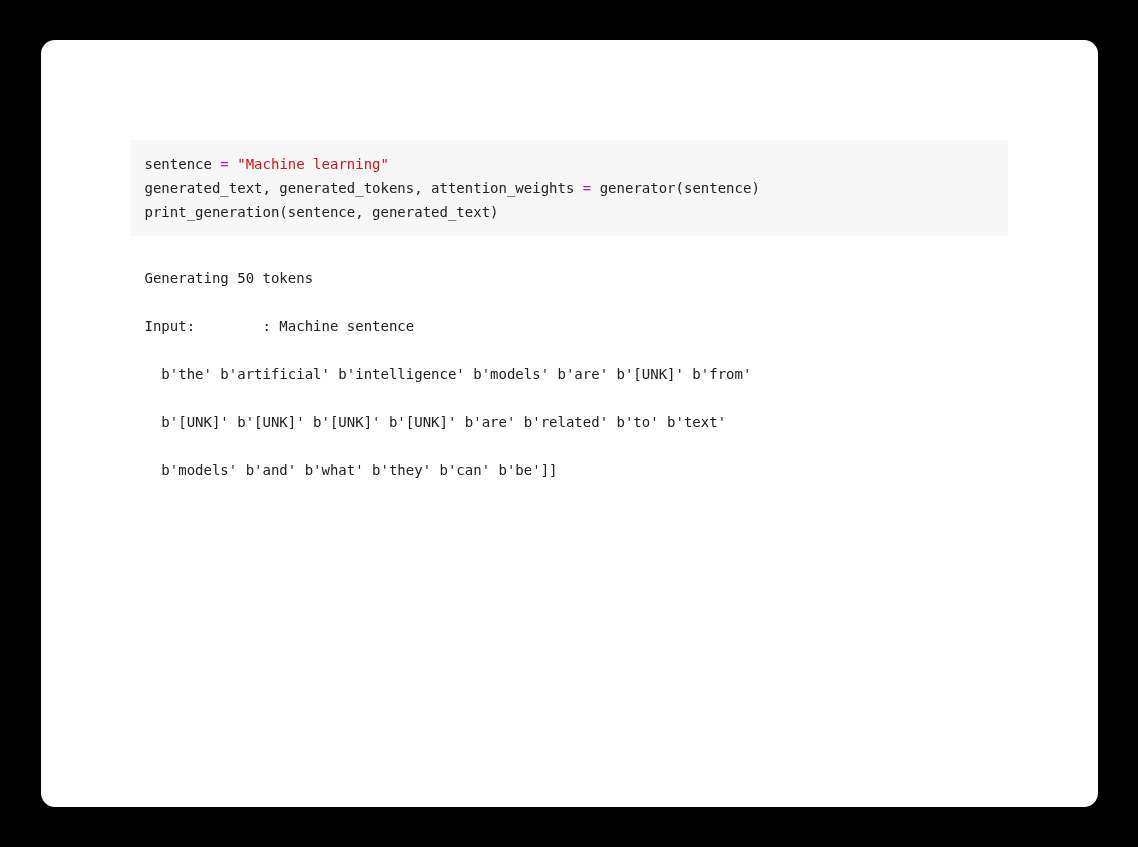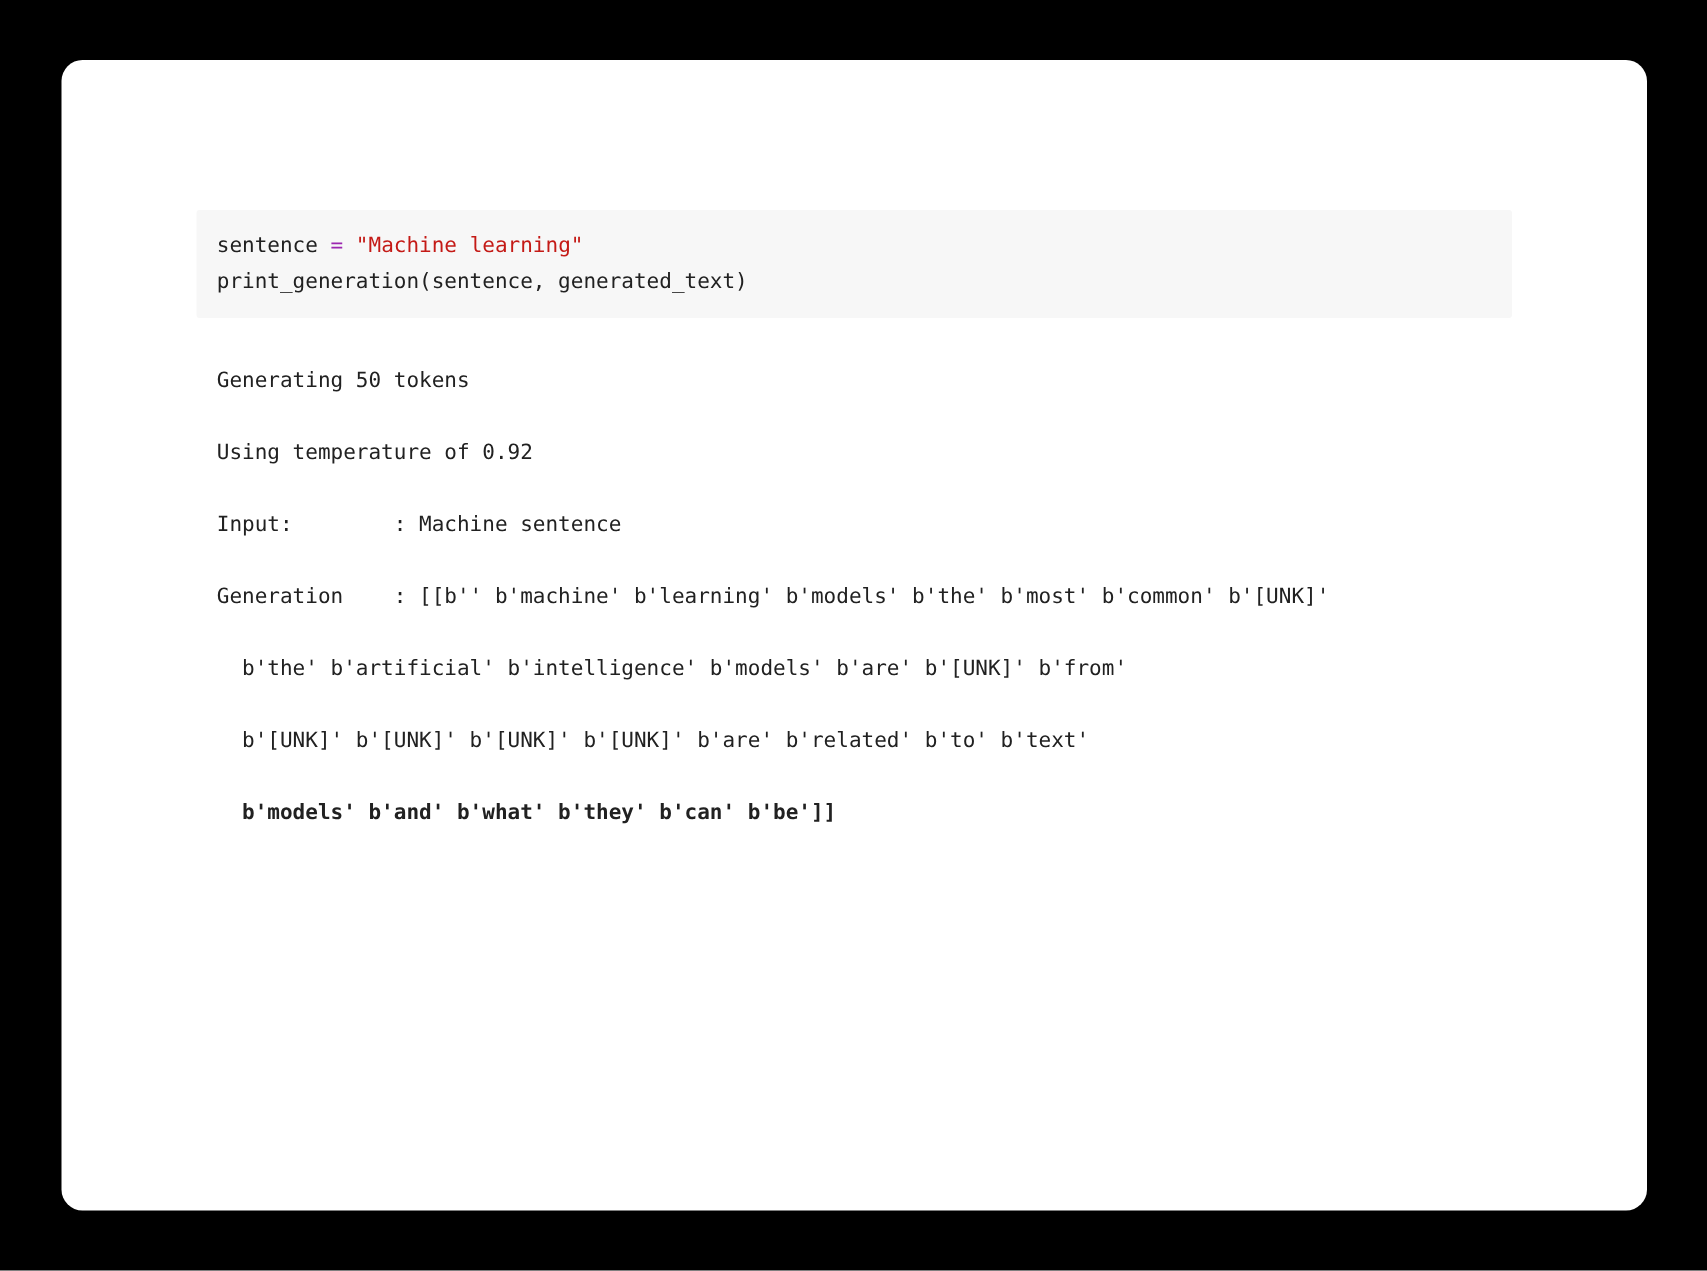--- a/index.html
+++ b/index.html
@@ -48,36 +48,34 @@
       font-size: 14px;
       line-height: 24px;
       color: #212121;
     }
     .output-line {
       white-space: pre-wrap;
       margin-bottom: 24px;
     }
     .output-line:last-child {
       margin-bottom: 0;
-      font-weight: bold;
     }
   </style>
 </head>
 <body>
 
 <div class="window">
 
   <div class="code-cell">
     <div class="code-line"><span>sentence </span><span class="op">=</span><span> </span><span class="str">"Machine learning"</span></div>
+    <div class="code-line"><span>generated_text, generated_tokens, attention_weights </span><span class="op">=</span><span> generator(sentence)</span></div>
     <div class="code-line">print_generation(sentence, generated_text)</div>
   </div>
 
   <div class="output">
     <div class="output-line">Generating 50 tokens</div>
-    <div class="output-line">Using temperature of 0.92</div>
     <div class="output-line">Input:        : Machine sentence</div>
-    <div class="output-line">Generation    : [[b'' b'machine' b'learning' b'models' b'the' b'most' b'common' b'[UNK]'</div>
     <div class="output-line">  b'the' b'artificial' b'intelligence' b'models' b'are' b'[UNK]' b'from'</div>
     <div class="output-line">  b'[UNK]' b'[UNK]' b'[UNK]' b'[UNK]' b'are' b'related' b'to' b'text'</div>
     <div class="output-line">  b'models' b'and' b'what' b'they' b'can' b'be']]</div>
   </div>
 
 </div>
 
 </body></html>

